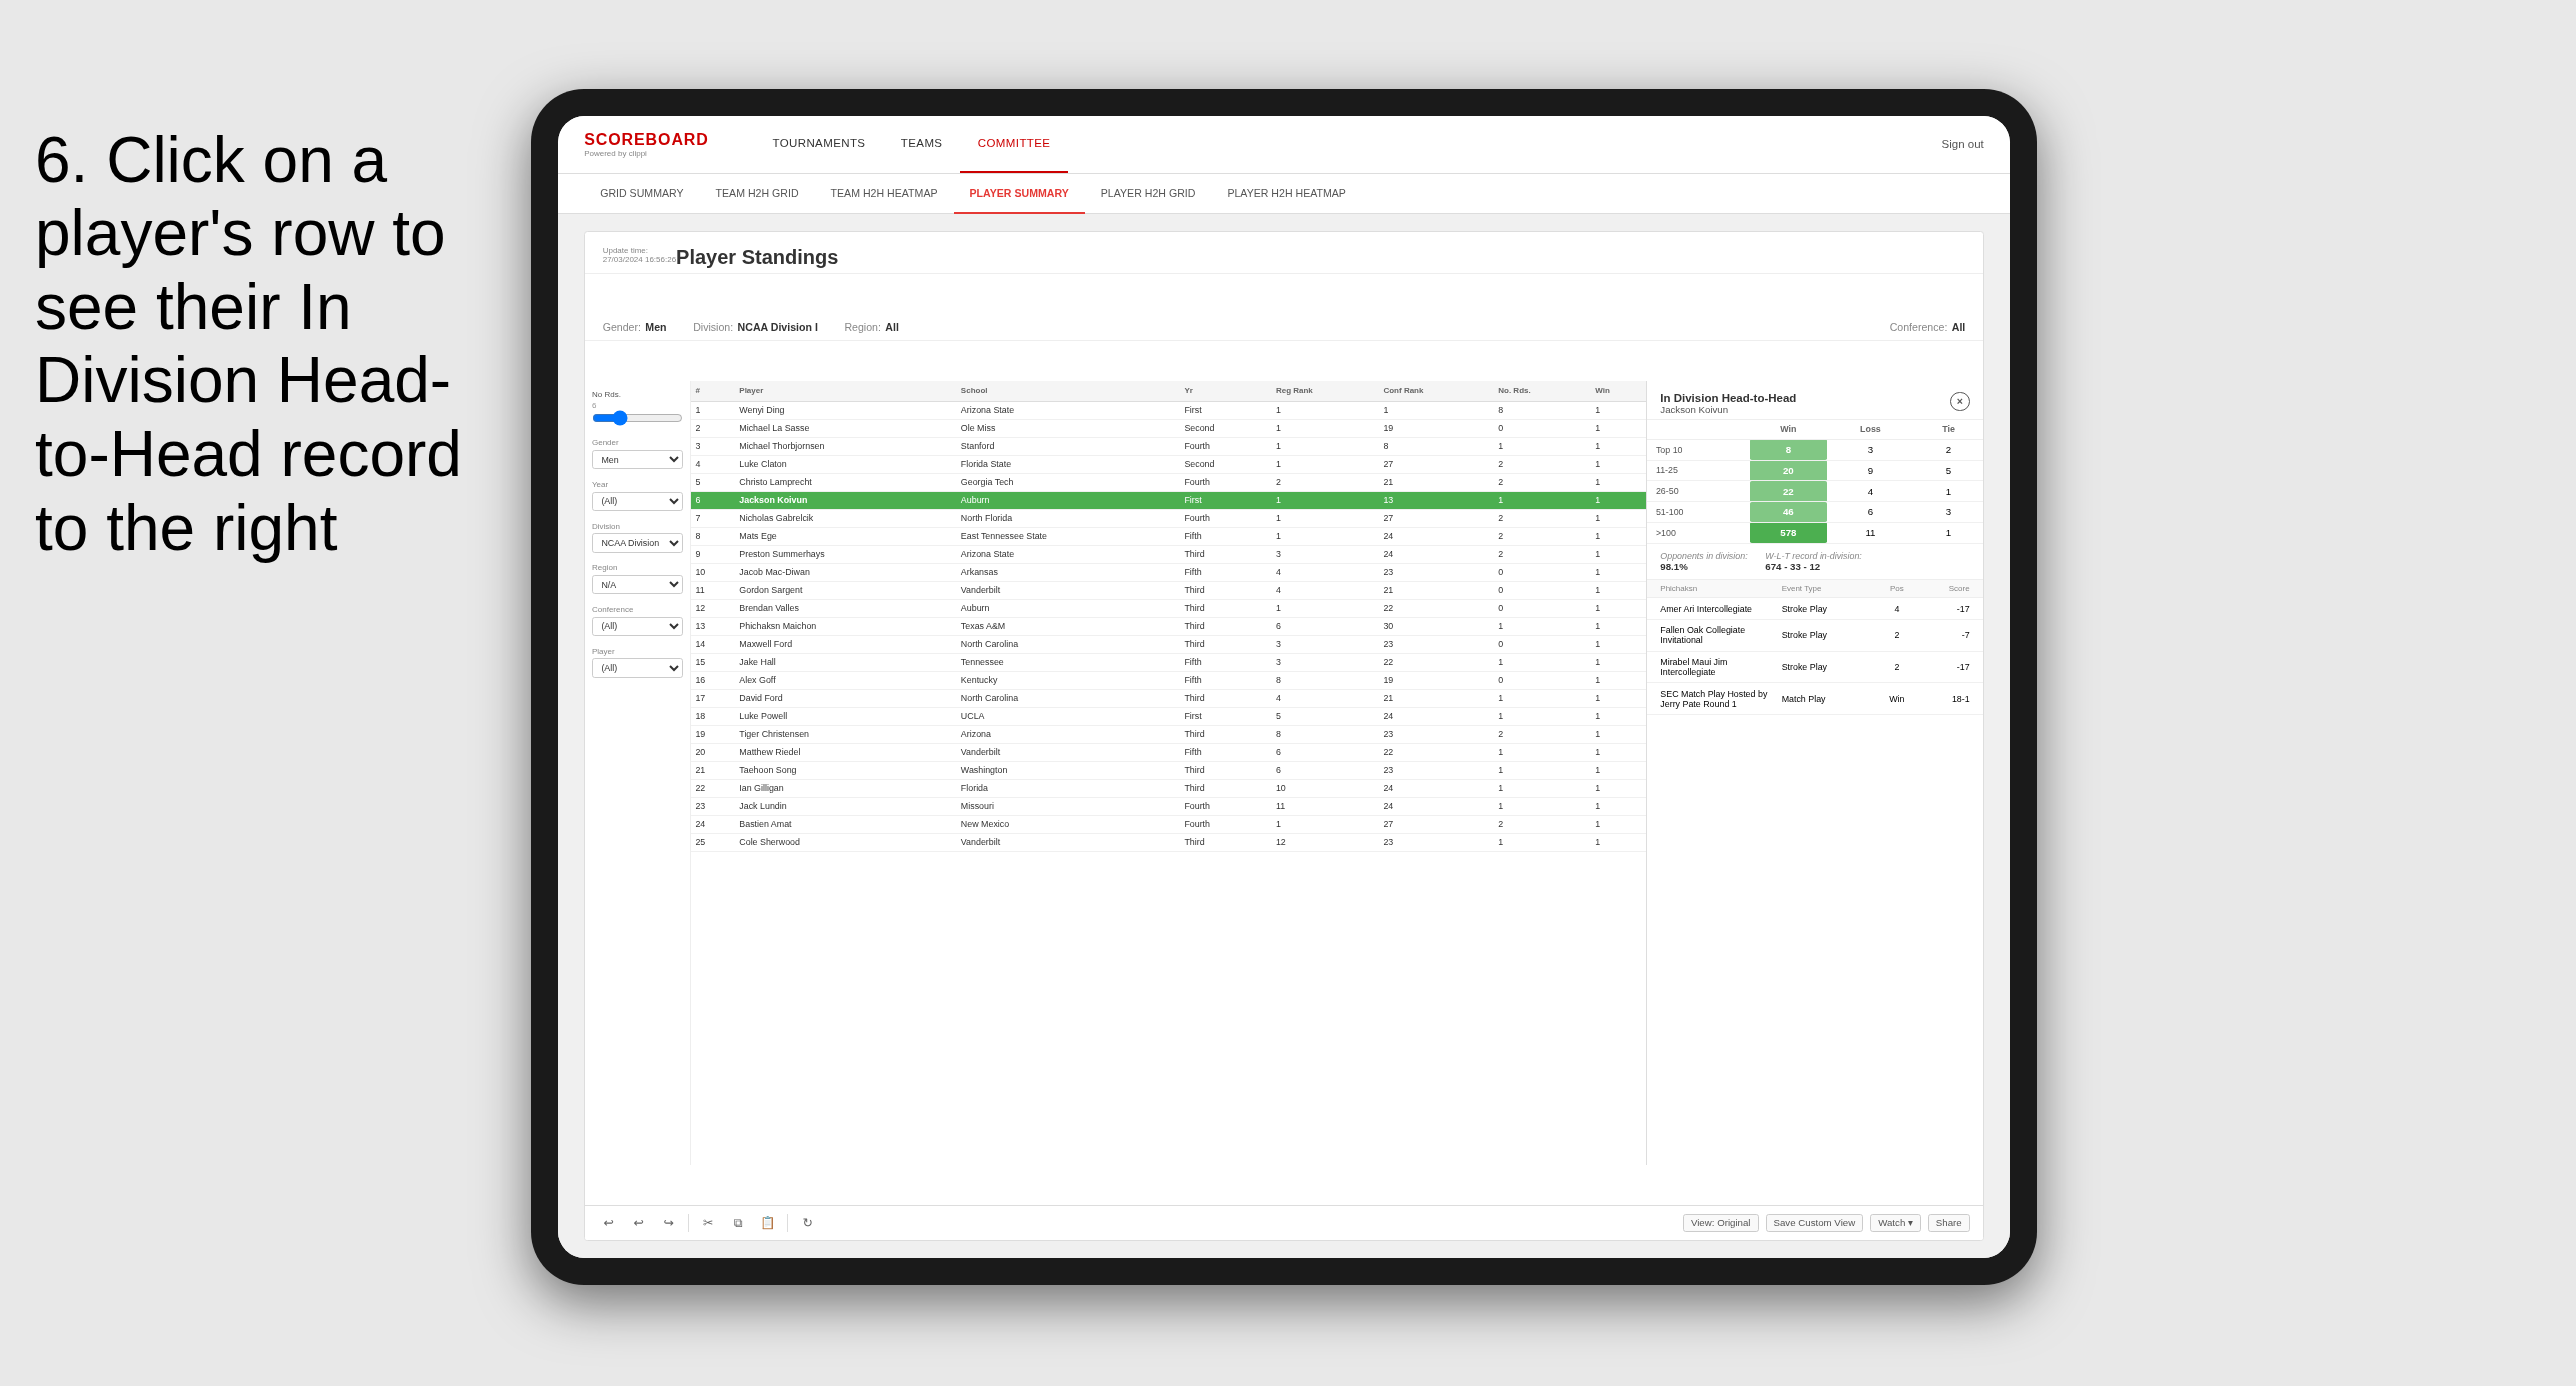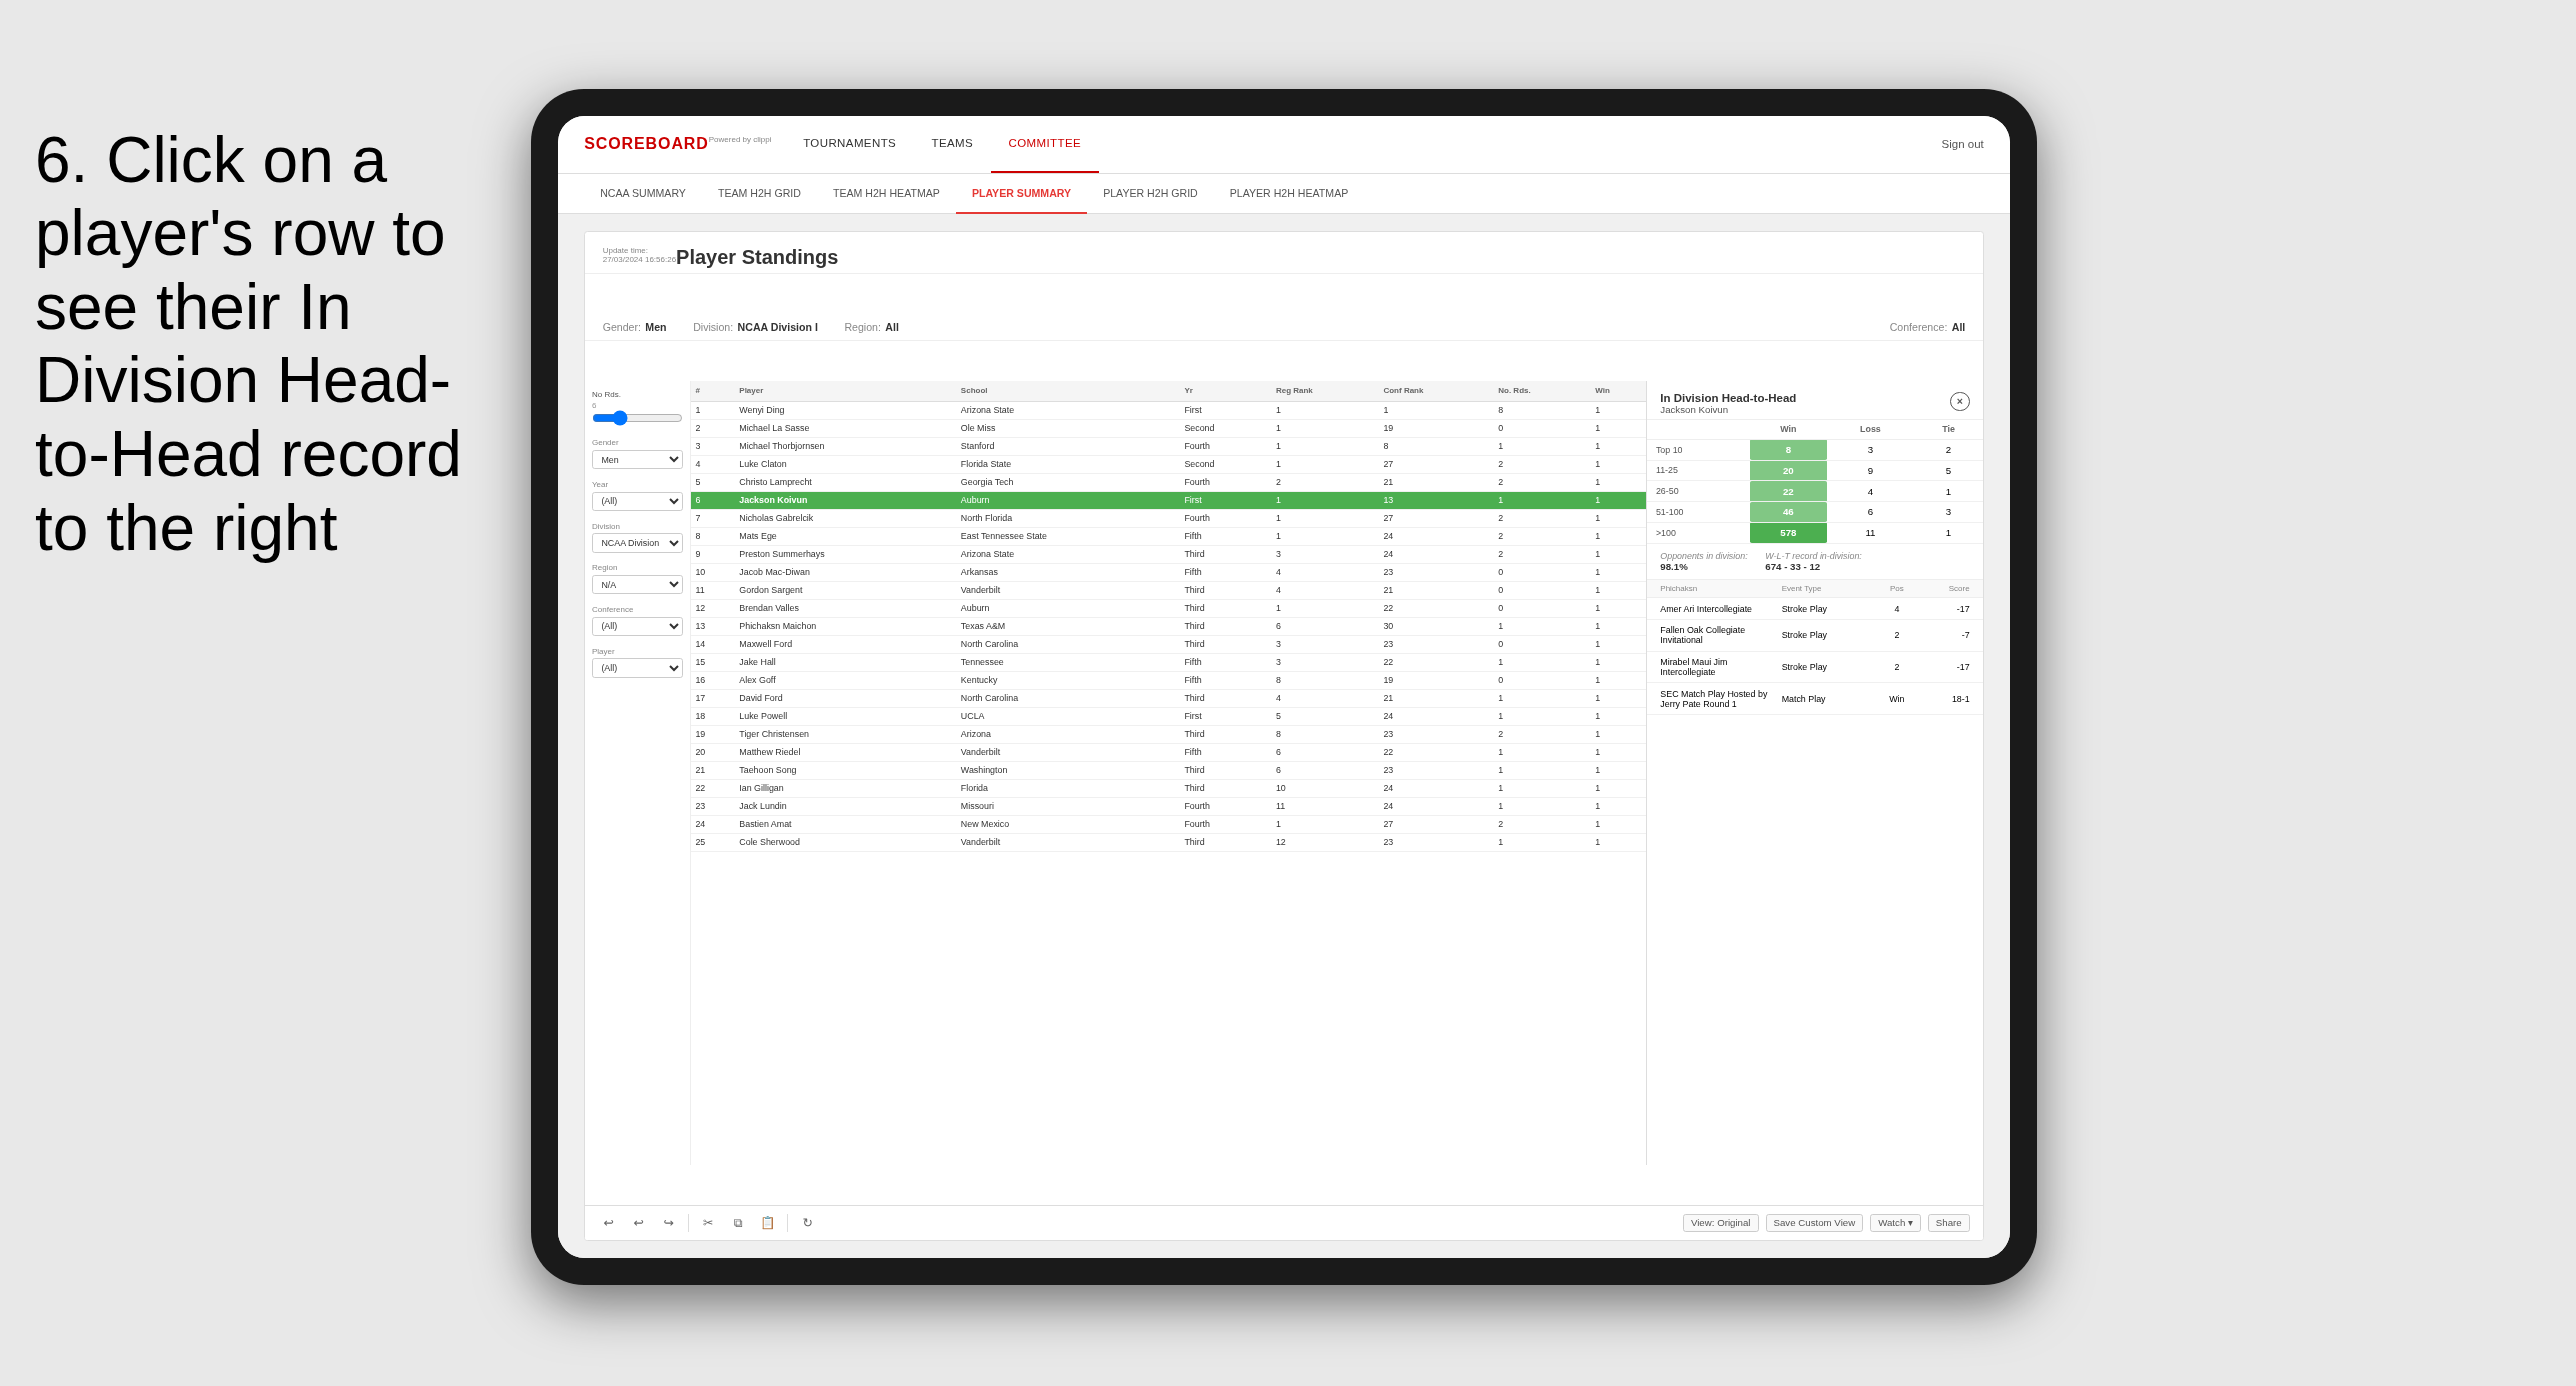--- a/index.html
+++ b/index.html
@@ -68,22 +68,22 @@
       border-bottom: 0.9px solid #ddd;
       display: flex;
       align-items: center;
       padding: 0 26.6px;
       height: 58px;
       flex-shrink: 0;
     }
 
     .logo-area {
       display: flex;
-      flex-direction: row;
-      margin-right: 14px;
+      flex-direction: column;
+      margin-right: 46px;
     }
 
     .logo-scoreboard {
       font-size: 16px;
       font-weight: 900;
       color: #cc0000;
       letter-spacing: 0.9px;
     }
 
     .logo-powered {
@@ -500,21 +500,21 @@
       </div>
       <div class="nav-items">
         <div class="nav-item">TOURNAMENTS</div>
         <div class="nav-item">TEAMS</div>
         <div class="nav-item active">COMMITTEE</div>
       </div>
       <div class="sign-out">Sign out</div>
     </div>
 
     <div class="sub-nav">
-      <div class="sub-nav-item">NCAA SUMMARY</div>
+      <div class="sub-nav-item">GRID SUMMARY</div>
       <div class="sub-nav-item">TEAM H2H GRID</div>
       <div class="sub-nav-item">TEAM H2H HEATMAP</div>
       <div class="sub-nav-item active">PLAYER SUMMARY</div>
       <div class="sub-nav-item">PLAYER H2H GRID</div>
       <div class="sub-nav-item">PLAYER H2H HEATMAP</div>
     </div>
 
     <div class="main-content">
       <div class="dashboard-card">
 

